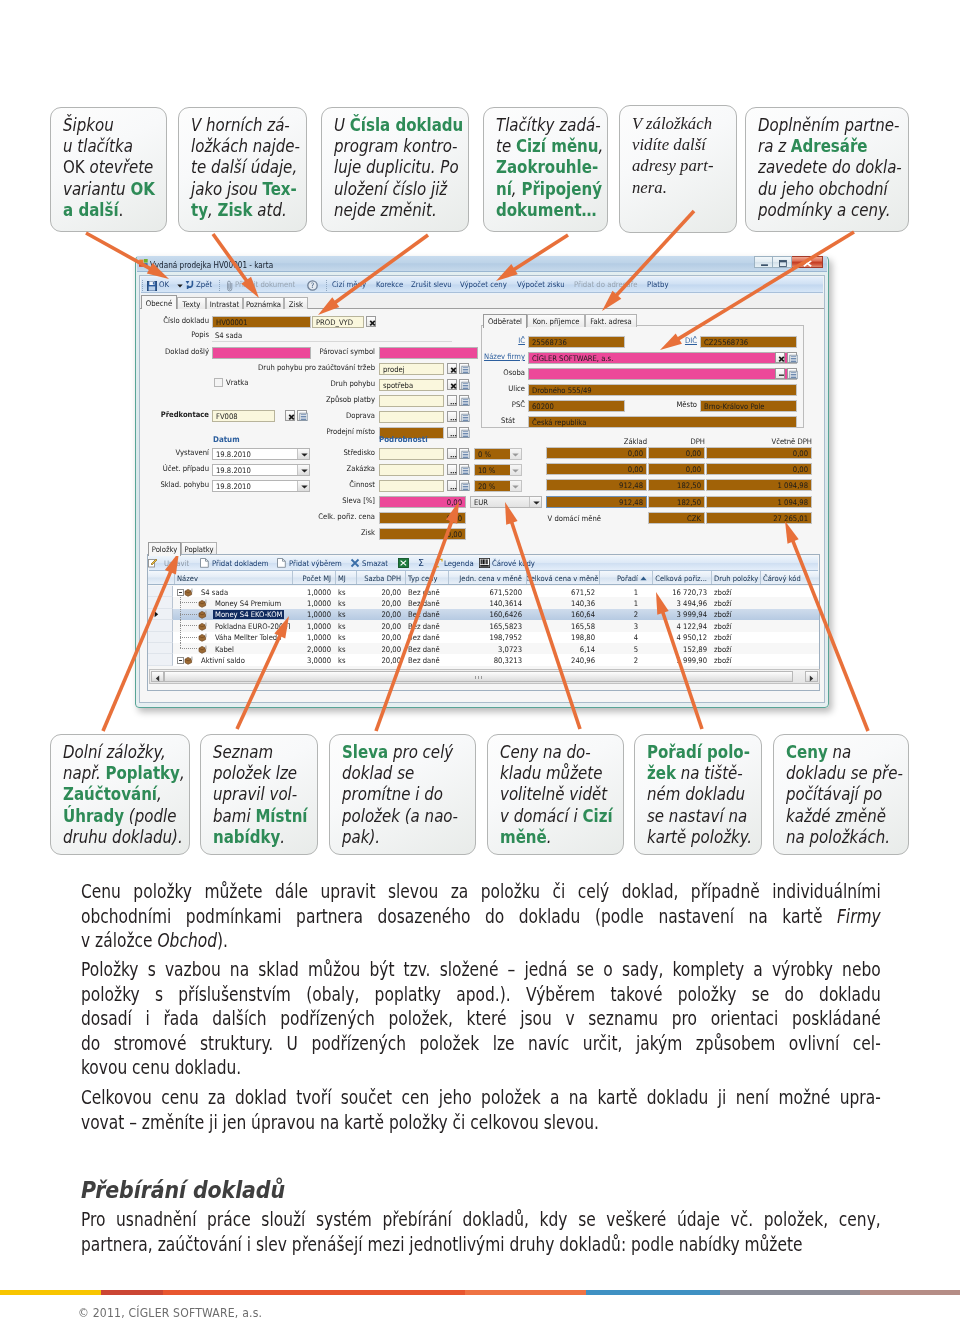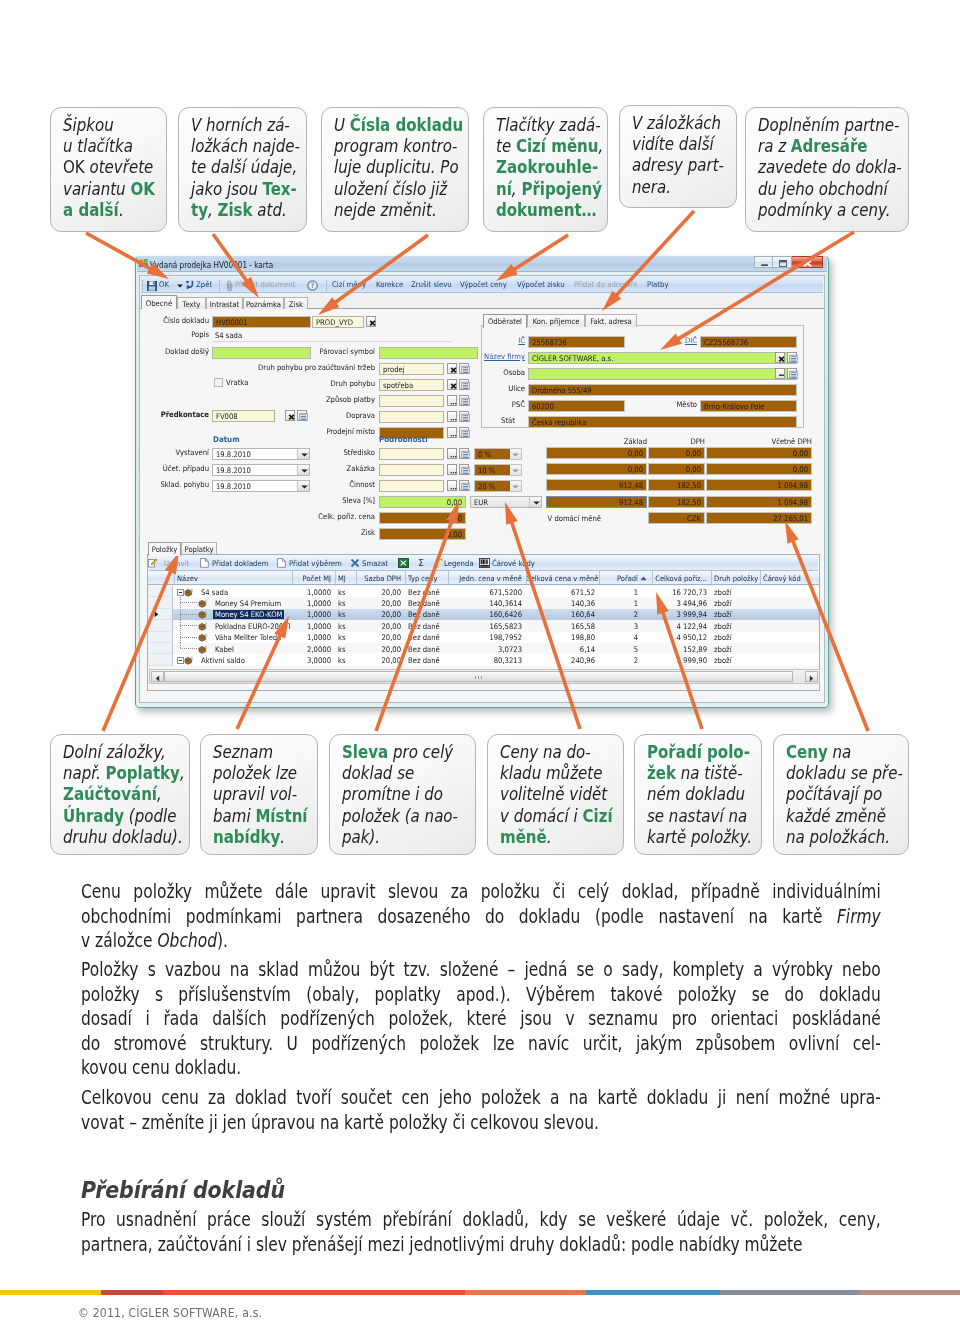--- a/index.html
+++ b/index.html
@@ -81,21 +81,21 @@
        font-size:7.7px;color:#1b1b1b;text-align:center;padding-top:2px;white-space:nowrap;}
   .tab.act{top:0;height:14px;background:#f6f6f6;border-color:#9a9a9a;z-index:3;padding-top:3px;}
   .panel{position:absolute;left:0;top:33px;right:0;bottom:0;background:#f6f6f6;}
   .lbl{position:absolute;font-size:7.6px;color:#1b1b1b;white-space:nowrap;line-height:9px;}
   .lbl.r{text-align:right;transform:translateX(-100%);}
   .lbl.lk{color:#2d5f9e;text-decoration:underline;}
   .lbl.bd{font-weight:700;}
   .fld{position:absolute;border:1px solid #c3c3c3;background:#a16207;
        font-size:7.6px;color:#1b1b1b;padding:1.5px 3px;height:12px;overflow:hidden;white-space:nowrap;
        line-height:8px;}
-  .fld.ed{background:#bef264;border-color:#b5b5b5;}
+  .fld.ed{background:#ec4899;border-color:#b5b5b5;}
   .fld.yel{background:#faf7dd;border-color:#b8b49b;}
   .fld.flat{background:#f6f6f6;border:none;border-bottom:1px solid #d8d8d8;}
   .fld.num{text-align:right;}
   .sect{position:absolute;font-size:7.9px;font-weight:700;color:#2d5f9e;}
   .ibtn{position:absolute;width:10px;height:11px;border:1px solid #9a9a9a;
         background:linear-gradient(180deg,#fdfdfd,#e6e6e6);}
   .cbx{position:absolute;width:9px;height:9px;border:1px solid #b6b6b6;background:#f4f4f4;}
   .combo{position:absolute;height:12px;border:1px solid #b5b5b5;background:#fff;
         font-size:7.6px;padding:1.5px 3px;line-height:8px;overflow:hidden;white-space:nowrap;}
   .combo .ar{position:absolute;right:0px;top:0px;width:12px;height:10px;
@@ -140,21 +140,21 @@
       </div>
       <div class="cb" style="left: 178px; top: 107px; width: 129px; height: 125px;">
         <span class="txt">V horních zá-<br>ložkách najde-<br>te další údaje,<br>jako jsou <span class="g">Tex-</span><br><span class="g">ty</span>, <span class="g">Zisk</span> atd.</span>
       </div>
       <div class="cb" style="left: 321px; top: 107px; width: 148px; height: 125px;">
         <span class="txt"><span>U</span> <span class="g">Čísla dokladu</span><br>program kontro-<br>luje duplicitu. Po<br>uložení číslo již<br>nejde změnit.</span>
       </div>
       <div class="cb" style="left: 483px; top: 107px; width: 125px; height: 125px;">
         <span class="txt">Tlačítky zadá-<br>te <span class="g">Cizí měnu</span>,<br><span class="g">Zaokrouhle-</span><br><span class="g">ní</span>, <span class="g">Připojený</span><br><span class="g">dokument</span><span class="g">…</span></span>
       </div>
-      <div class="cb" style="left: 619px; top: 105px; width: 118px; height: 103px;">
+      <div class="cb" style="left: 619px; top: 105px; width: 118px; height: 128px; font-family: Liberation Serif, serif;">
         <span class="txt">V záložkách<br>vidíte další<br>adresy part-<br>nera.</span>
       </div>
       <div class="cb" style="left: 745px; top: 107px; width: 164px; height: 125px;">
         <span class="txt">Doplněním partne-<br>ra z <span class="g">Adresáře</span><br>zavedete do dokla-<br>du jeho obchodní<br>podmínky a ceny.</span>
       </div>
     </div>
 
   <div id="appshot">
    <div class="win">
       <div class="titlebar">

